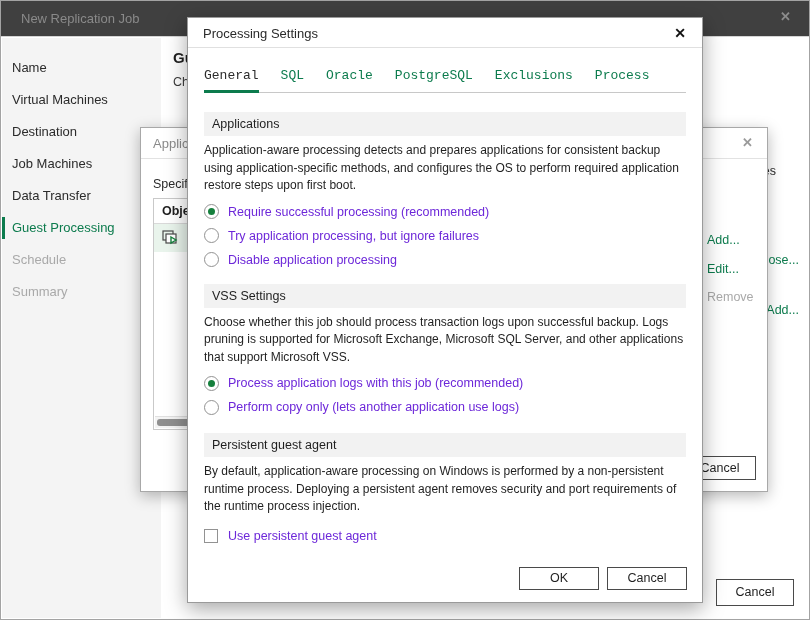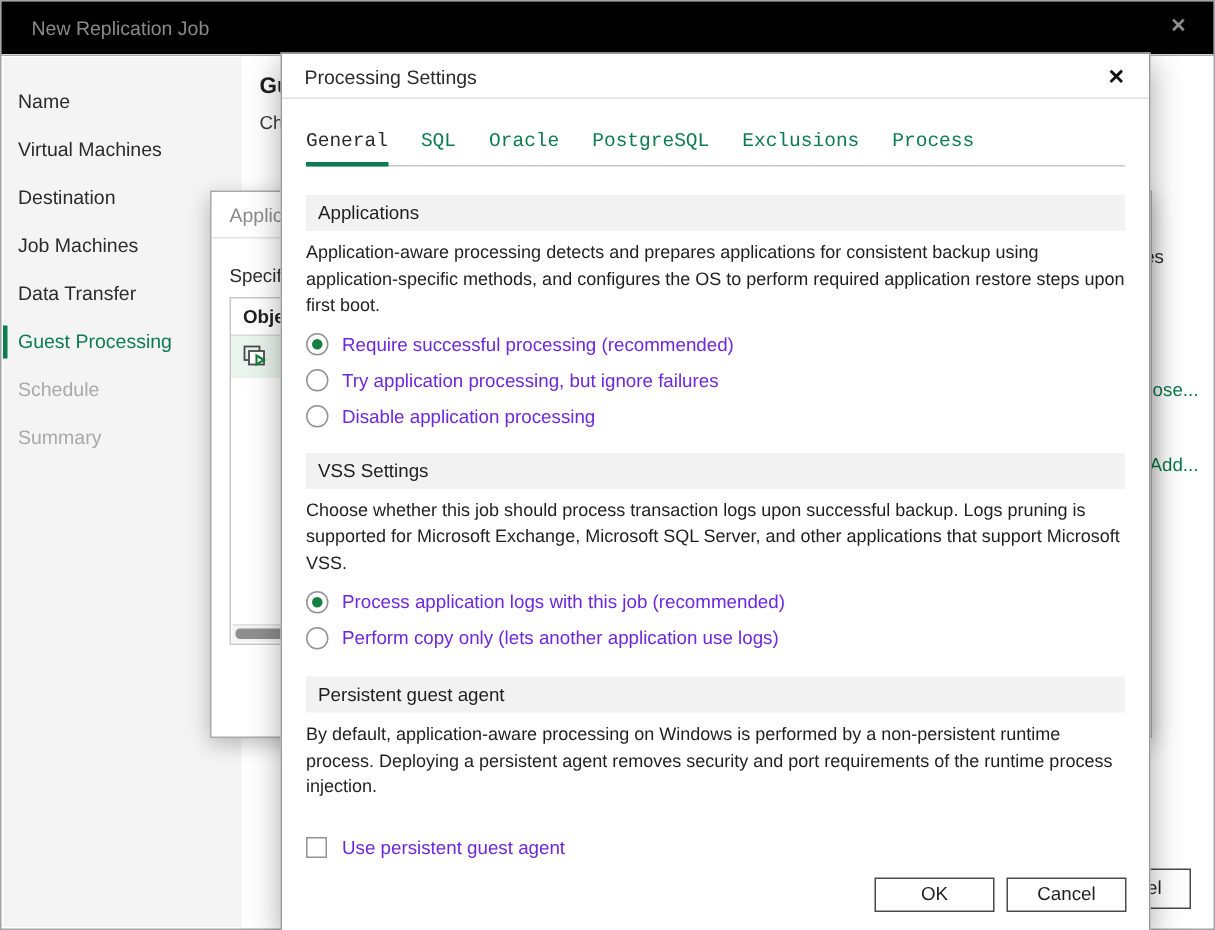--- a/index.html
+++ b/index.html
@@ -1,21 +1,21 @@
 <!DOCTYPE html>
 <html><head>
 <meta charset="utf-8">
 <style>
   * { margin:0; padding:0; box-sizing:border-box; }
   html,body { width:810px; height:620px; background:#e8e8e8; font-family:"Liberation Sans", sans-serif; }
   .stage { position:relative; width:810px; height:620px; overflow:hidden; background:#fff; }
 
   
   .win { position:absolute; inset:0; background:#fff; border:1px solid #a3a3a3; }
-  .win-titlebar { position:absolute; left:0; top:0; right:0; height:36px; background:#000000; border-bottom:1px solid #d4d4d4; }
+  .win-titlebar { position:absolute; left:0; top:0; right:0; height:36px; background:#404040; border-bottom:1px solid #d4d4d4; }
   .win-title { position:absolute; left:20px; top:10px; font-size:13px; color:#8a8a8a; }
   .win-close { position:absolute; right:18px; top:8px; font-size:13px; font-weight:bold; color:#8c8c8c; cursor:default; }
   .sidebar { position:absolute; left:1px; top:37px; width:159px; bottom:1px; background:#f4f4f4; padding-top:14px; }
   .side-item { position:relative; height:32px; line-height:32px; padding-left:10px; font-size:13px; color:#2b2b2b; cursor:default; }
   .side-item.disabled { color:#a9a9a9; }
   .side-item.active { color:#0c7b4d; }
   .side-item.active::before { content:""; position:absolute; left:0; top:5px; width:3px; height:22px; background:#0c7b4d; }
   .page-heading { position:absolute; left:172px; top:48px; font-size:15px; font-weight:bold; color:#1f1f1f; }
   .page-desc { position:absolute; left:172px; top:74px; font-size:12.5px; color:#3c3c3c; }
   .frag-proxy { position:absolute; right:33px; top:163px; font-size:12.5px; color:#2b2b2b; white-space:nowrap; }
@@ -34,39 +34,39 @@
   .aap-th { height:25px; line-height:25px; padding-left:8px; font-size:12.5px; font-weight:bold; color:#1f1f1f; border-bottom:1px solid #d9d9d9; }
   .aap-row { height:28px; background:#e9f4ec; display:flex; align-items:center; padding-left:6px; }
   .aap-hscroll { position:absolute; left:1px; bottom:1px; right:1px; height:12px; background:#f4f4f4; border-top:1px solid #e0e0e0; }
   .aap-thumb { position:absolute; left:2px; top:2px; width:60px; height:7px; background:#8f8f8f; border-radius:3px; }
   .aap-link { position:absolute; left:566px; font-size:12.5px; color:#0c7b4d; white-space:nowrap; }
   .aap-link.disabled { color:#a9a9a9; }
   .aap-ok { position:absolute; left:463px; top:328px; width:72px; height:24px; line-height:22px; }
   .aap-cancel { position:absolute; left:543px; top:328px; width:72px; height:24px; line-height:22px; }
 
   
-  .modal { position:absolute; left:187px; top:35px; width:580px; height:586px; background:#fff; border:1px solid #9a9a9a; box-shadow:0 6px 20px rgba(0,0,0,.35); z-index:20; }
+  .modal { position:absolute; left:187px; top:17px; width:516px; height:586px; background:#fff; border:1px solid #9a9a9a; box-shadow:0 6px 20px rgba(0,0,0,.35); z-index:20; }
   .modal-titlebar { position:relative; height:30px; border-bottom:1px solid #e0e0e0; }
   .modal-title { position:absolute; left:15px; top:8px; font-size:13px; color:#2b2b2b; }
   .modal-close { position:absolute; right:16px; top:7px; font-size:14px; font-weight:900; color:#111; cursor:default; }
   .tabs { display:flex; gap:22px; margin:20px 16px 0 16px; border-bottom:1px solid #c8c8c8; }
   .tab { font-size:13px; color:#0c7b4d; padding-bottom:7px; cursor:default; white-space:nowrap;font-family:Liberation Mono, monospace; }
   .tab.active { color:#2b2b2b; border-bottom:3px solid #0c7b4d; margin-bottom:-1px; }
   .modal-body { padding:0 16px; }
   .sec-header { margin-top:19px; height:24px; line-height:24px; background:#f2f2f2; padding-left:8px; font-size:12.5px; color:#1f1f1f; }
   .sec-header.mt2 { margin-top:12px; }
   .sec-header.mt3 { margin-top:14px; }
   .sec-desc { margin-top:6px; font-size:12px; line-height:17.5px; color:#1f1f1f; }
   .opt-group { margin-top:5px; }
   .opt-row { display:flex; align-items:center; height:24px; }
   .radio { width:15px; height:15px; border:1px solid #929292; border-radius:50%; background:#fff; margin-right:9px; flex:none; position:relative; }
   .radio.checked::after { content:""; position:absolute; left:3px; top:3px; width:7px; height:7px; border-radius:50%; background:#15803d; }
   .checkbox { width:14px; height:14px; border:1px solid #929292; background:#fff; margin-right:10px; flex:none; }
   .opt-label { font-size:12.5px; color:#6d28d9; }
-  .chk-row { margin-top:20px; display:flex; align-items:center; height:22px; }
+  .chk-row { margin-top:9px; display:flex; align-items:center; height:22px; }
   .modal-ok { position:absolute; right:103px; bottom:12px; width:80px; height:23px; line-height:21px; }
   .modal-cancel { position:absolute; right:15px; bottom:12px; width:80px; height:23px; line-height:21px; }
 </style>
 </head>
 <body>
 
 <div class="stage">
 
   <div class="win">
     <div class="win-titlebar">

